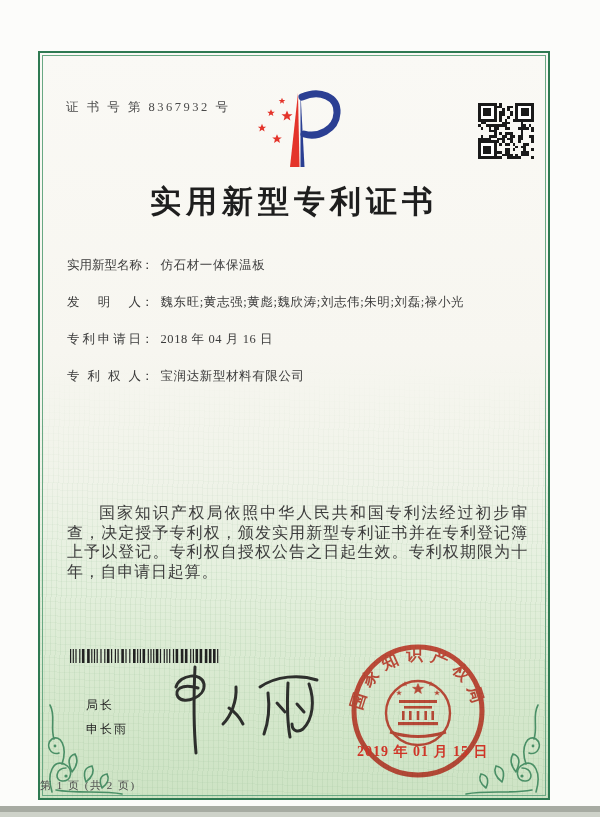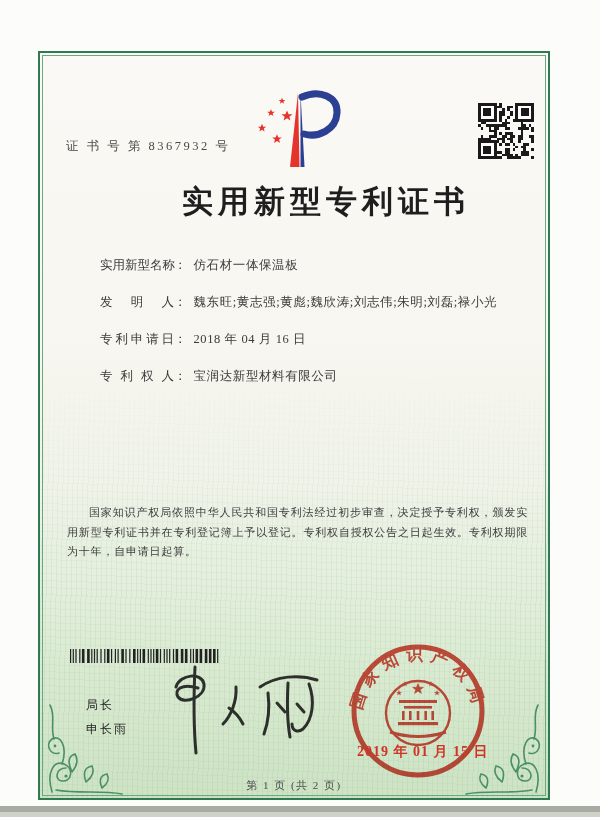--- a/index.html
+++ b/index.html
@@ -14,47 +14,47 @@
   }
   .cert .innerline{position:absolute;inset:2px;border:1px solid #69a883;pointer-events:none;}
   .guilloche{position:absolute;inset:0;
     background:
       repeating-linear-gradient(91deg, rgba(110,165,115,0.10) 0 1px, rgba(0,0,0,0) 1px 5px),
       repeating-linear-gradient(2deg, rgba(120,170,120,0.07) 0 1px, rgba(0,0,0,0) 1px 7px);
     -webkit-mask-image:linear-gradient(180deg,transparent 0 42%,#000 70%);
             mask-image:linear-gradient(180deg,transparent 0 42%,#000 70%);
     pointer-events:none;}
 
-  .cert-no{position:absolute;left:26px;top:46px;font-size:12.5px;letter-spacing:2.5px;color:#4a4a4a;margin-top:39px;}
+  .cert-no{position:absolute;left:26px;top:46px;font-size:12.5px;letter-spacing:2.5px;color:#4a4a4a;}
   .logo{position:absolute;left:204px;top:34px;width:104px;height:84px;}
   .qr{position:absolute;left:438px;top:50px;width:56px;height:56px;}
   .title{position:absolute;left:0;top:128px;width:100%;text-align:center;
-    font-size:31px;font-weight:600;letter-spacing:5px;color:#1e1e1e;padding-left:32px;}
+    font-size:31px;font-weight:600;letter-spacing:5px;color:#1e1e1e;}
 
   .fields{position:absolute;left:27px;top:205px;right:22px;font-size:12.5px;color:#3b3b3b;}
-  .frow{line-height:15px;margin-bottom:22px;white-space:nowrap;margin-left:33px;}
+  .frow{line-height:15px;margin-bottom:22px;white-space:nowrap;}
   .flabel{display:inline-block;width:74px;text-align:justify;text-align-last:justify;vertical-align:top;}
   .fcolon{margin-right:7px;}
   .fvalue{letter-spacing:0.6px;}
   .pair2{margin-left:26px;}
   .pair2 .flabel2{letter-spacing:2px;}
 
-  .paras{position:absolute;left:27px;right:20px;top:450px;font-size:11px;color:#3d3d3d;}
+  .paras{position:absolute;left:27px;right:20px;top:450px;font-size:16px;color:#3d3d3d;}
   .paras p{margin:0;text-indent:2em;line-height:19.5px;letter-spacing:0.8px;text-align:justify;}
 
   .barcode{position:absolute;left:30px;top:596px;width:152px;height:14px;}
 
   .director{position:absolute;left:46px;top:640px;font-family:"Liberation Sans","DejaVu Sans",sans-serif;
     font-size:12px;color:#1f1f1f;line-height:24px;letter-spacing:2px;}
   .signature{position:absolute;left:100px;top:606px;width:215px;height:100px;}
 
   .seal{position:absolute;left:300px;top:584px;width:156px;height:156px;mix-blend-mode:multiply;}
   .seal-date{position:absolute;left:317px;top:690px;font-size:14px;font-weight:bold;color:#cf3527;letter-spacing:1px;}
 
-  .footer{position:absolute;left:0;bottom:5px;width:100%;text-align:center;font-size:11px;color:#4c4c4c;letter-spacing:1.5px;}
+  .footer{position:absolute;left:0;bottom:5px;width:100%;font-size:11px;color:#4c4c4c;letter-spacing:1.5px;}
 
   .flourish{position:absolute;bottom:2px;width:88px;height:94px;}
   .flourish.fl-left{left:2px;}
   .flourish.fl-right{right:2px;transform:scaleX(-1);}
 
   
   .shadow1{position:absolute;left:0;top:806px;width:600px;height:6px;background:#a7aba2;}
   .shadow2{position:absolute;left:0;top:812px;width:600px;height:5px;background:#ced2c9;}
 </style>
 </head>

